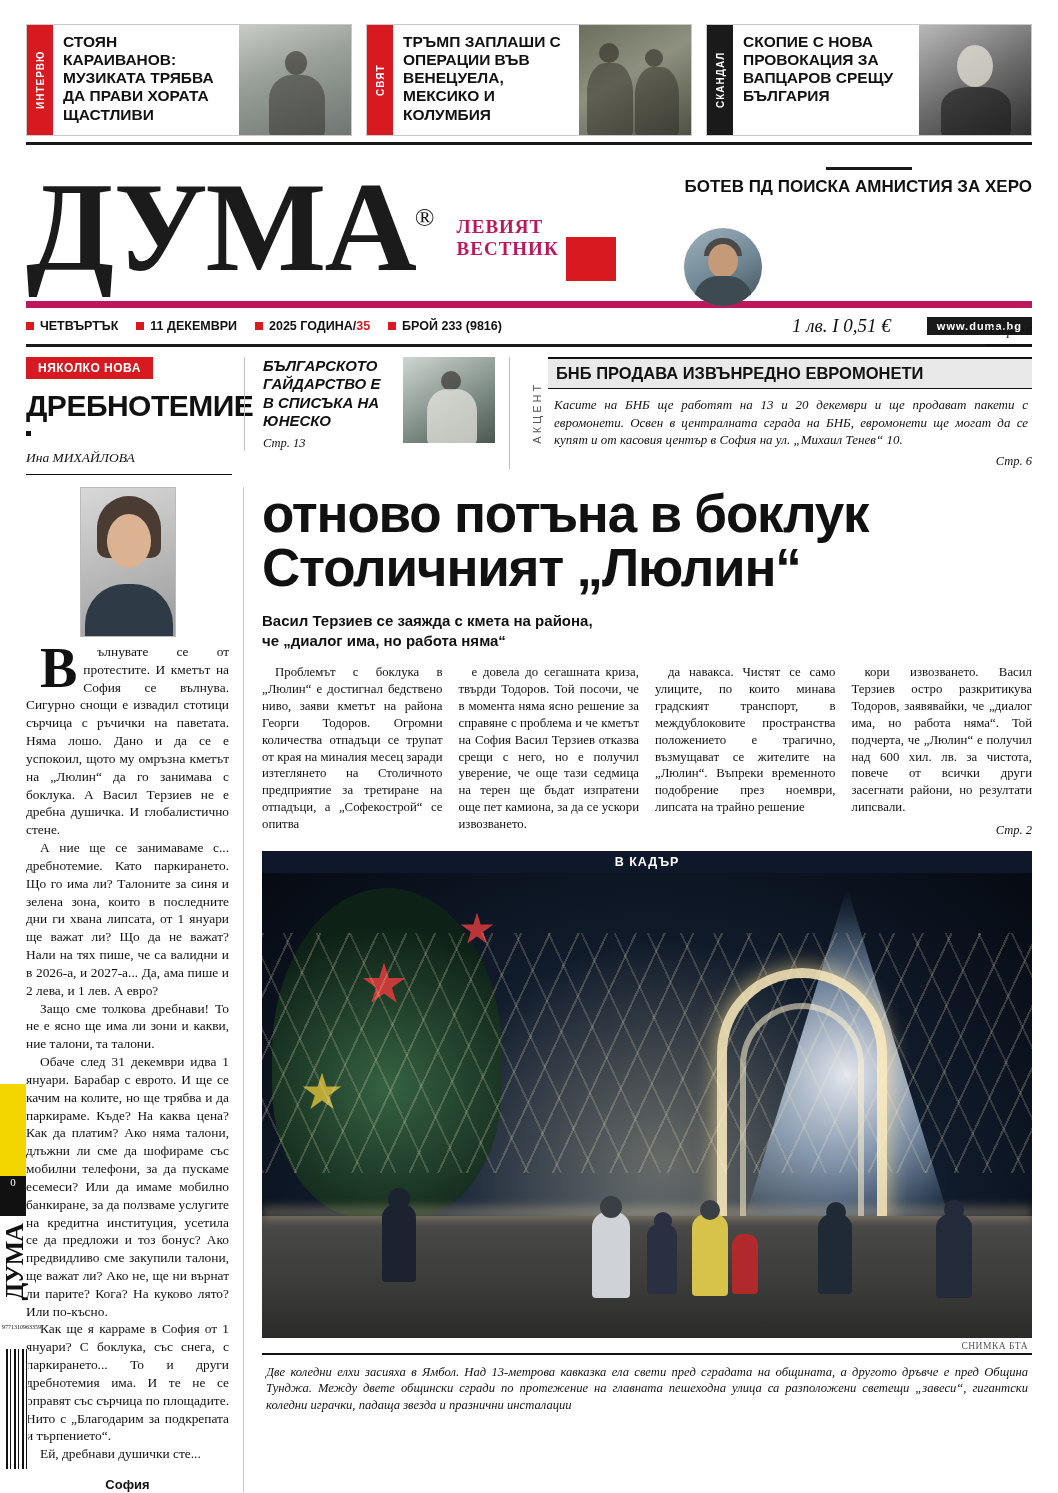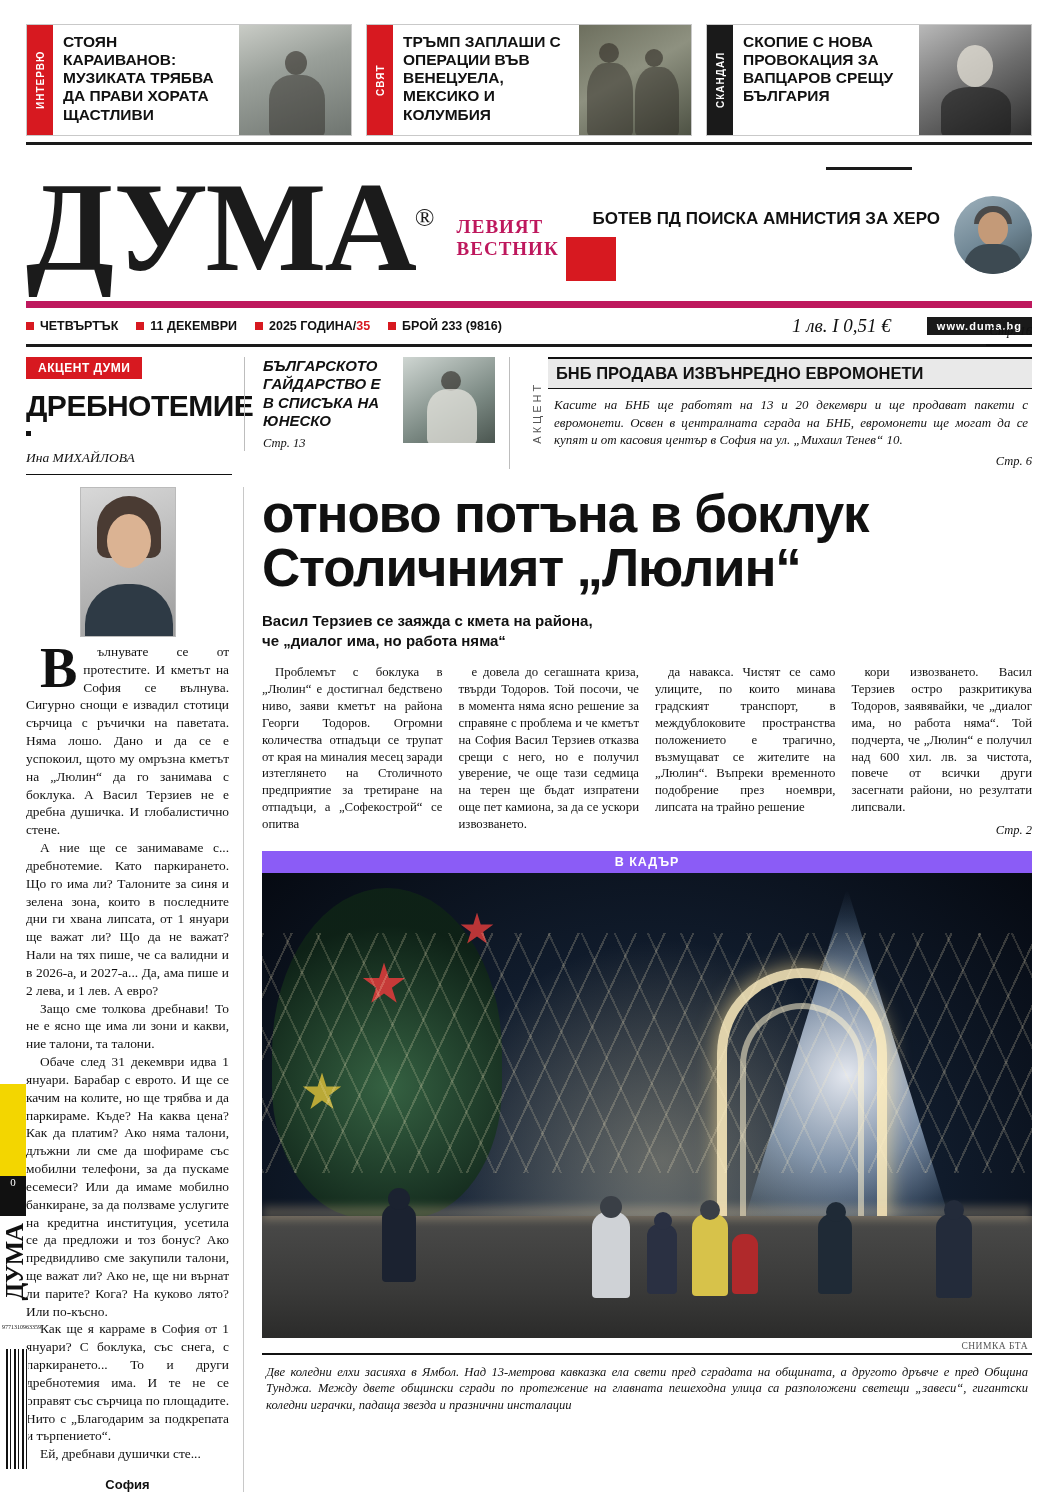--- a/index.html
+++ b/index.html
@@ -56,21 +56,21 @@
     color:#1b1b1b;
     margin-top:4px;
   }
   .logo .reg { font-size:26px; vertical-align:super; font-weight:normal; }
   .red-square { width:50px; height:44px; background:#d71920; position:absolute; left:540px; top:92px; }
   .leviy {
     font-family:"Liberation Serif", serif;
     font-size:19px; line-height:1.15; color:#be185d; margin-left:24px; margin-top:26px;
     font-weight:bold; letter-spacing:1px;
   }
-  .mh-right { margin-left:auto; display:flex; align-items:flex-start; gap:14px; padding-top:14px; }
+  .mh-right { margin-left:auto; display:flex; align-items:flex-start; gap:24px; padding-top:14px;flex-direction:column; }
   .mh-right .divider { width:86px; height:3px; background:#1a1a1a; position:absolute; right:120px; top:22px;}
   .botev {
     font-family:"Liberation Sans", sans-serif;
     font-weight:bold; font-size:17px; line-height:1.25; text-transform:uppercase; color:#111;
     padding-top:18px;
   }
   .avatar {
     width:78px; height:78px; border-radius:50%;
     background:linear-gradient(150deg,#9fb2bd 0%, #6f8694 55%, #3f5058 100%);
     position:relative; overflow:hidden; margin-top:6px;
@@ -171,21 +171,21 @@
     font-family:"Liberation Sans", sans-serif; font-weight:bold;
     font-size:15px; line-height:1.3; margin-top:16px; color:#111;
   }
   .cols3 { display:flex; gap:16px; margin-top:14px; }
   .cols3 .c { flex:1; font-size:12.8px; line-height:1.32; text-align:justify; hyphens:auto; }
   .cols3 .c p { margin:0; text-indent:13px; }
   .str2 { font-style:italic; text-align:right; font-size:12.5px; margin-top:6px; }
 
   
   .kadr-bar {
-    background:#8b5cf6; color:#fff; text-align:center;
+    background:#0f172a; color:#fff; text-align:center;
     font-family:"Liberation Sans", sans-serif; font-weight:bold; font-size:12.5px;
     letter-spacing:1px; padding:4px 0; margin-top:12px;
   }
   .bigphoto { position:relative; width:100%; height:465px; overflow:hidden;
     background:radial-gradient(ellipse at 50% 75%, #2a3b52 0%, #101b2b 55%, #060a12 100%); }
   .caption {
     font-style:italic; font-size:12.6px; line-height:1.34; padding:9px 4px 0 4px;
     border-top:2px solid #111; margin-top:0; text-align:justify;
   }
   .photo-credit { text-align:right; font-size:9.5px; color:#555; padding:3px 4px 2px 0; letter-spacing:.5px; }
@@ -273,21 +273,21 @@
     <span><span class="sq"></span><span>2025 ГОДИНА/</span><span class="slash35">35</span></span>
     <span><span class="sq"></span><span>БРОЙ 233 (9816)</span></span>
     <span class="price">1 лв. I 0,51 €</span>
     <span class="url-badge">www.duma.bg</span>
   </div>
   <div class="rule-thick2"></div>
 
   <div class="subbar">
 
     <div class="col-left">
-      <span class="tag-red">АКЦЕНТ ДУМИ</span>
+      <span class="tag-red">НЯКОЛКО НОВА</span>
       <div class="drebno">ДРЕБНОТЕМИЕ</div>
       <div class="dot-sq"></div>
       <div class="author">Ина МИХАЙЛОВА</div>
       <div class="hr"></div>
     </div>
 
     <div class="col-mid">
       <div>
         <div class="mid-title">БЪЛГАРСКОТО ГАЙДАРСТВО Е В СПИСЪКА НА ЮНЕСКО</div>
         <div class="mid-ref">Стр. 13</div>

